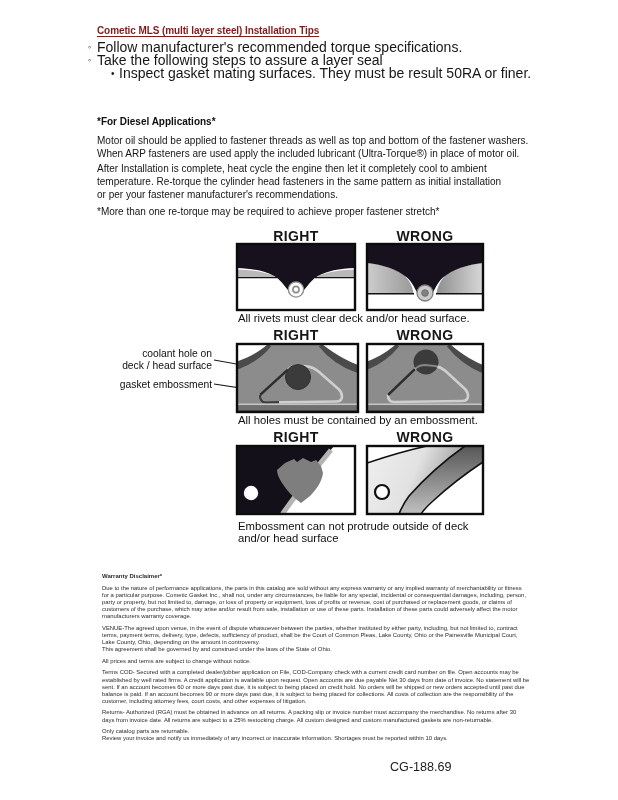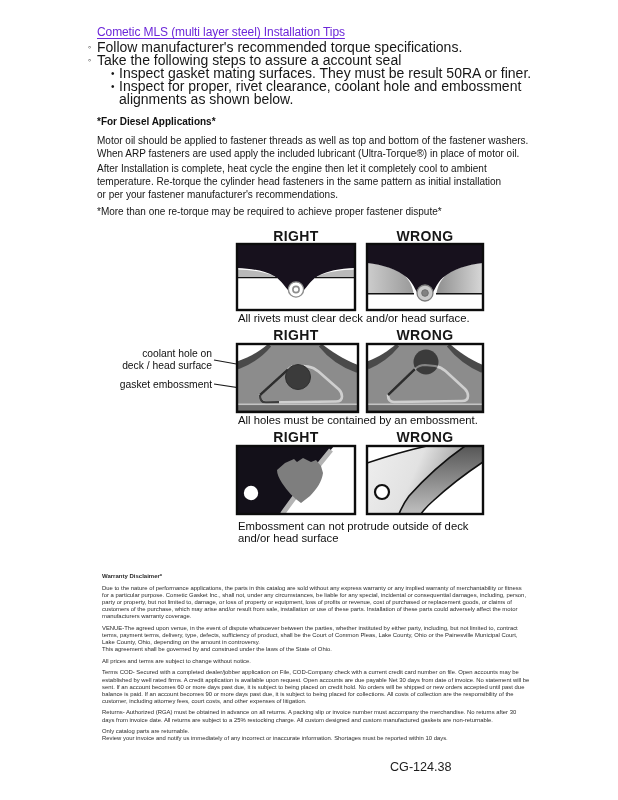--- a/index.html
+++ b/index.html
@@ -4,22 +4,22 @@
 <style>
   html,body{margin:0;padding:0;background:#e8e8e8;}
   .page{
     position:relative;width:618px;height:800px;background:#ffffff;
     font-family:"Liberation Sans",sans-serif;color:#141414;overflow:hidden;
     margin:0 auto;
   }
   .abs{position:absolute;}
   
   .doc-title{
-    left:97px;top:25px;font-size:12px;font-weight:400;letter-spacing:-0.1px;
-    text-decoration:underline;text-underline-offset:2px;color:#6d28d9;
+    left:97px;top:25px;font-size:10px;font-weight:700;letter-spacing:-0.1px;
+    text-decoration:underline;text-underline-offset:2px;color:#7f1d1d;
   }
   
   .tips{left:88px;top:41px;width:470px;}
   .tip{position:relative;font-size:14px;line-height:13.1px;color:#161616;}
   .tip.lvl1{padding-left:9px;}
   .tip.lvl1::before{content:"\25E6";position:absolute;left:0;top:0px;font-size:9px;}
   .tip.lvl2{padding-left:31px;}
   .tip.lvl2::before{content:"\2022";position:absolute;left:23px;top:0px;font-size:10px;}
   
   .diesel-heading{left:97px;top:116px;font-size:10px;font-weight:700;color:#101010;}
@@ -43,32 +43,31 @@
 </style>
 </head>
 <body>
 
 <div class="page">
 
   <div class="abs doc-title">Cometic MLS (multi layer steel) Installation Tips</div>
 
   <div class="abs tips">
       <div class="tip lvl1">Follow manufacturer's recommended torque specifications.</div>
-      <div class="tip lvl1">Take the following steps to assure a account seal</div>
+      <div class="tip lvl1">Take the following steps to assure a layer seal</div>
       <div class="tip lvl2">Inspect gasket mating surfaces.  They must be result 50RA or finer.</div>
-      <div class="tip lvl2">Inspect for proper, rivet clearance, coolant hole and embossment alignments as shown below.</div>
     </div>
 
   <div class="abs diesel-heading">*For Diesel Applications*</div>
   <div class="abs body-para p1">Motor oil should be applied to fastener threads as well as top and bottom of the fastener washers.
 When ARP fasteners are used apply the included lubricant (Ultra-Torque®) in place of motor oil.</div>
   <div class="abs body-para p2">After Installation is complete, heat cycle the engine then let it completely cool to ambient
 temperature. Re-torque the cylinder head fasteners in the same pattern as initial installation
 or per your fastener manufacturer's recommendations.</div>
-  <div class="abs body-para note">*More than one re-torque may be required to achieve proper fastener dispute*</div>
+  <div class="abs body-para note">*More than one re-torque may be required to achieve proper fastener stretch*</div>
 
   <svg class="abs diagram-svg" width="618" height="330" viewBox="0 0 618 330">
     <defs>
       <clipPath id="cb1">
           <rect width="118" height="66"></rect>
         </clipPath>
       <clipPath id="cb2">
           <rect width="116" height="66"></rect>
         </clipPath>
       <clipPath id="cb3">
@@ -209,15 +208,15 @@
         <div class="lp0">VENUE-The agreed upon venue, in the event of dispute whatsoever between the parties, whether instituted by either party, including, but not limited to, contract terms, payment terms, delivery, type, defects, sufficiency of product, shall be the Court of Common Pleas, Lake County, Ohio or the Painesville Municipal Court, Lake County, Ohio, depending on the amount in controversy.</div>
         <div class="lp">This agreement shall be governed by and construed under the laws of the State of Ohio.</div>
         <div class="lp">All prices and terms are subject to change without notice.</div>
         <div class="lp">Terms COD- Secured with a completed dealer/jobber application on File, COD-Company check with a current credit card number on file.  Open accounts may be established by well rated firms.  A credit application is available upon request.  Open accounts are due payable Net 30 days from date of invoice.  No statement will be sent.  If an account becomes 60 or more days past due, it is subject to being placed on credit hold.  No orders will be shipped or new orders accepted until past due balance is paid.  If an account becomes 90 or more days past due, it is subject to being placed for collections.  All costs of collection are the responsibility of the customer, including attorney fees, court costs, and other expenses of litigation.</div>
         <div class="lp">Returns- Authorized (RGA) must be obtained in advance on all returns.  A packing slip or invoice number must accompany the merchandise.  No returns after 30 days from invoice date.  All returns are subject to a 25% restocking charge.  All custom designed and custom manufactured gaskets are non-returnable.</div>
         <div class="lp0">Only catalog parts are returnable.</div>
         <div class="lp0">Review your invoice and notify us immediately of any incorrect or inaccurate information.  Shortages must be reported within 10 days.</div>
       </div>
   </div>
 
-  <div class="abs footer-code">CG-124.38</div>
+  <div class="abs footer-code">CG-188.69</div>
 
 </div>
 
 </body></html>

